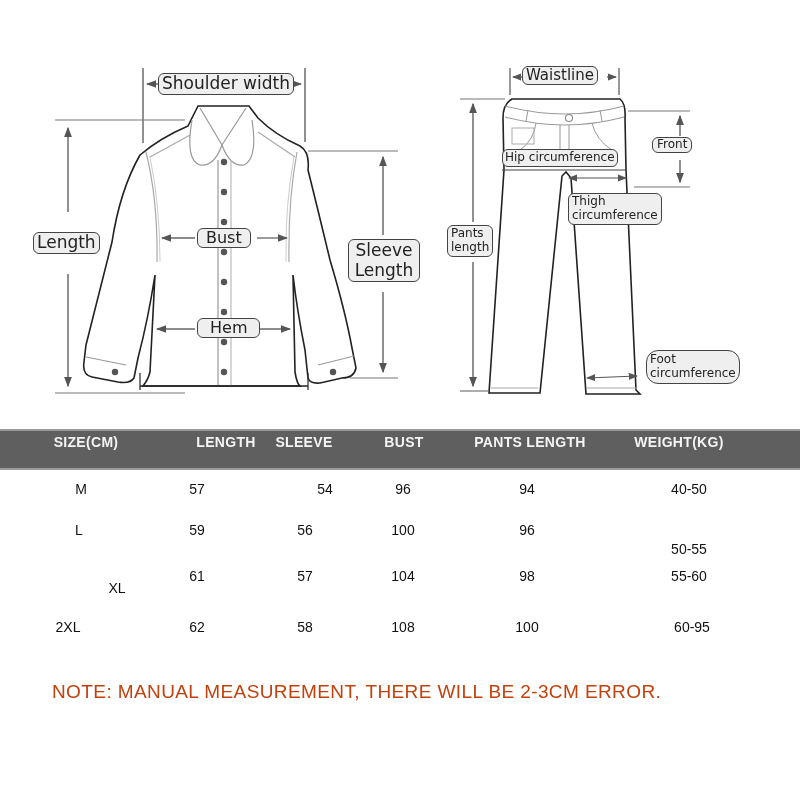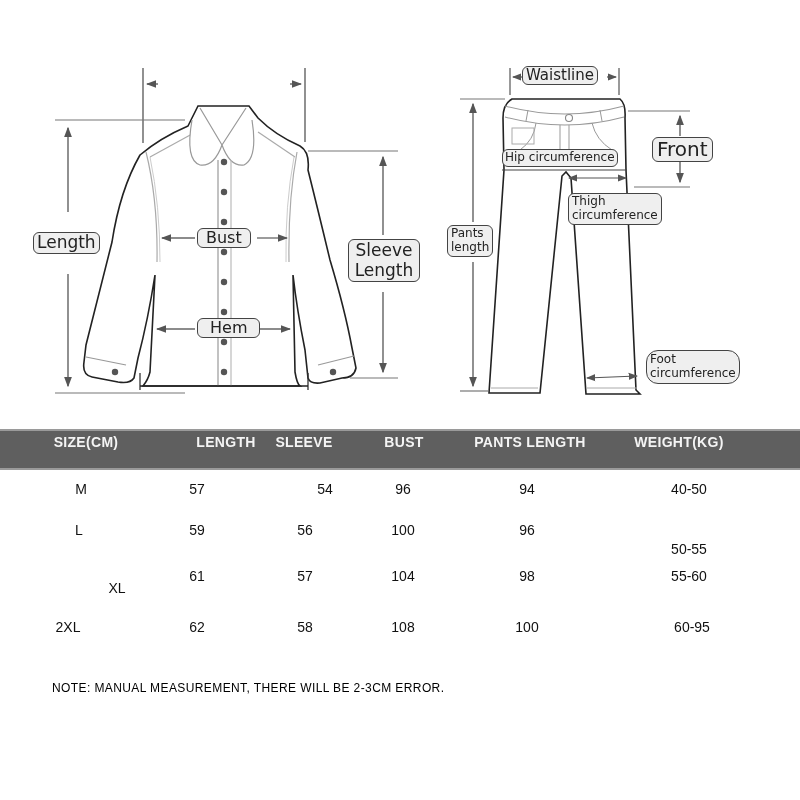--- a/index.html
+++ b/index.html
@@ -12,21 +12,21 @@
     line-height: 1.15; padding: 0 3px; white-space: nowrap;
   }
   .header-bar {
     position: absolute; left: 0; top: 429px; width: 800px; height: 41px;
     background: #5f5f5f; border-top: 2px solid #9a9a9a; border-bottom: 2px solid #9a9a9a;
     box-sizing: border-box;
   }
   .hcell { position: absolute; top: 3px; color: #f4f4f4; font-weight: bold; font-size: 14px;
            letter-spacing: 0.3px; transform: translateX(-50%); white-space: nowrap; }
   .cell { position: absolute; font-size: 14px; color: #111; transform: translateX(-50%); white-space: nowrap; }
-  .note { position: absolute; left: 52px; top: 681px; color: #000000; font-size: 12px; letter-spacing: 0.4px; }
+  .note { position: absolute; left: 52px; top: 681px; color: #c2410c; font-size: 19px; letter-spacing: 0.4px; }
 </style>
 </head>
 <body>
 
 <div class="diagram">
   <svg width="800" height="410" viewBox="0 0 800 410">
     <defs>
       <marker id="ah" markerWidth="8" markerHeight="8" refX="7" refY="4" orient="auto-start-reverse">
         <path d="M0,1 L8,4 L0,7 Z" fill="#555"></path>
       </marker>
@@ -135,31 +135,32 @@
       <line x1="473" y1="262" x2="473" y2="386" stroke="#555" stroke-width="1.3" marker-end="url(#ah)"></line>
 
       <line x1="628" y1="111" x2="690" y2="111" stroke="#777" stroke-width="1.2"></line>
       <line x1="634" y1="187" x2="690" y2="187" stroke="#777" stroke-width="1.2"></line>
       <line x1="680" y1="116" x2="680" y2="136" stroke="#555" stroke-width="1.3" marker-start="url(#ah)"></line>
       <line x1="680" y1="160" x2="680" y2="182" stroke="#555" stroke-width="1.3" marker-end="url(#ah)"></line>
     </g>
   </svg>
 
   
+  <div class="label" style="left:158px; top:73px; font-size:17px;">Shoulder width</div>
   <div class="label" style="left:33px; top:232px; font-size:17px;">Length</div>
   <div class="label" style="left:197px; top:228px; font-size:16px; padding:0 8px;">Bust</div>
   <div class="label" style="left:348px; top:239px; font-size:17px; text-align:center; width:66px; padding:1px 2px;">
     <div>Sleeve</div>
     <div>Length</div>
   </div>
   <div class="label" style="left:197px; top:318px; font-size:16px; padding:0 12px;">Hem</div>
 
   
   <div class="label" style="left:522px; top:66px; font-size:15px;">Waistline</div>
-  <div class="label" style="left:652px; top:137px; font-size:20px; padding:0 4px;">Front</div>
+  <div class="label" style="left:652px; top:137px; font-size:12px; padding:0 4px;">Front</div>
   <div class="label" style="left:502px; top:149px; font-size:12px; padding:1px 2px;">Hip circumference</div>
   <div class="label" style="left:568px; top:193px; font-size:12px; padding:1px 3px;">
     <div>Thigh</div>
     <div>circumference</div>
   </div>
   <div class="label" style="left:447px; top:225px; font-size:12px; padding:1px 3px;">
     <div>Pants</div>
     <div>length</div>
   </div>
   <div class="label" style="left:646px; top:350px; font-size:12px; padding:2px 3px;border-radius:12px;">

